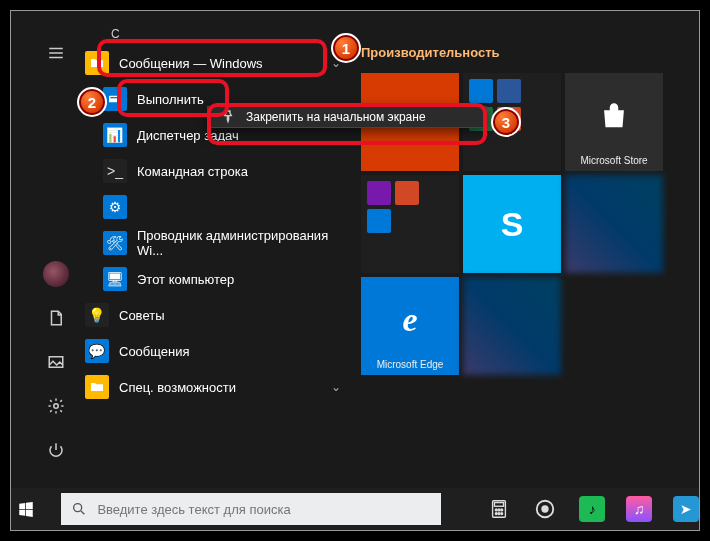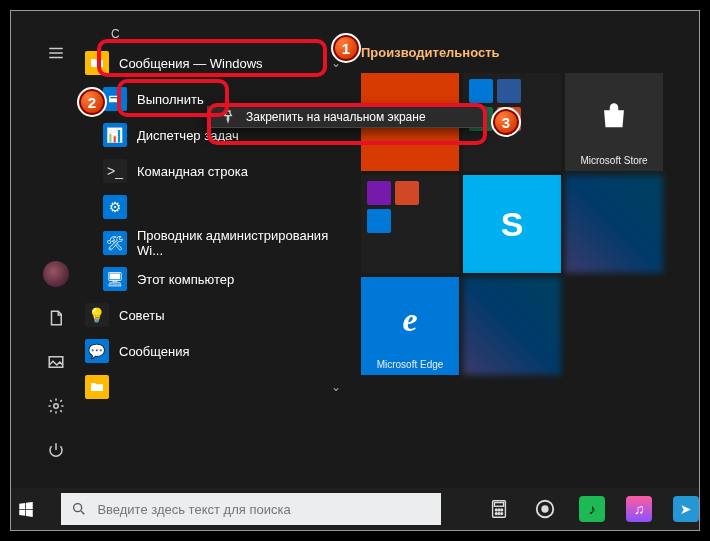--- a/index.html
+++ b/index.html
@@ -161,20 +161,21 @@
     <div class="app-row">
       <div class="app-icon blue-tile">💬</div>
       <span>Сообщения</span>
     </div>
     <div class="app-row">
       <div class="app-icon folder">
         <svg viewBox="0 0 24 24" fill="#fff">
             <path d="M3 6h6l2 2h10v10H3z"></path>
           </svg>
       </div>
+      <span>Спец. возможности</span>
       <span class="chevron">⌄</span>
     </div>
   </div>
 
   <div class="tiles-header">Производительность</div>
   <div class="tiles">
     <div class="tile orange" style="grid-column:1;grid-row:1;"></div>
     <div class="tile" style="grid-column:2;grid-row:1;background:#1f1f1f;">
       <div class="mini4">
         <div class="mini blue"></div>

